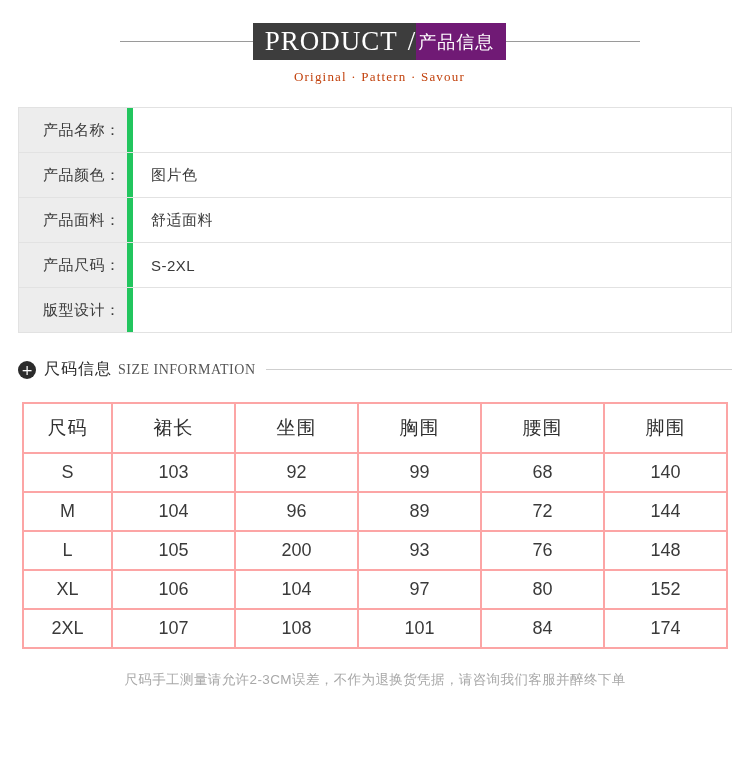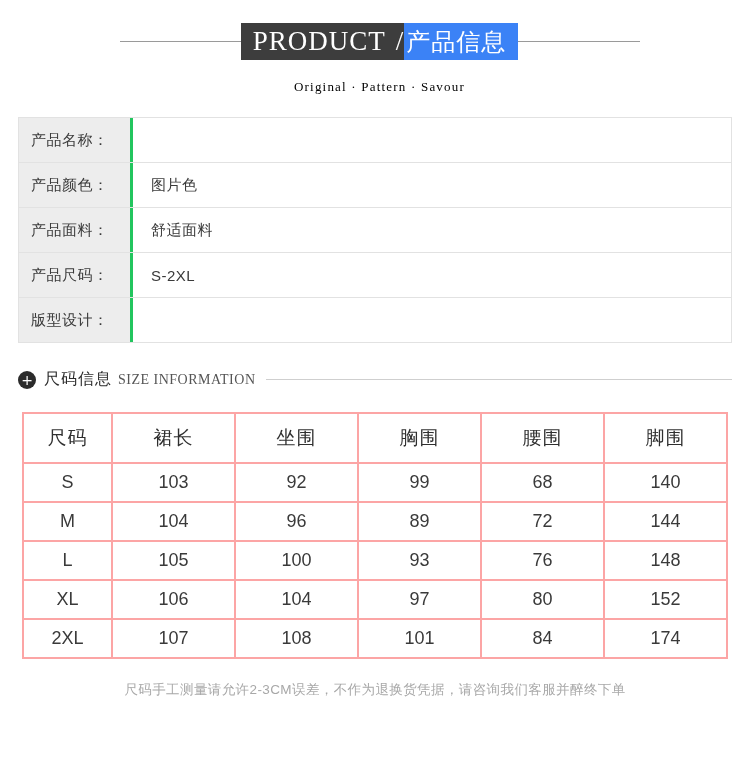--- a/index.html
+++ b/index.html
@@ -56,32 +56,32 @@
   }
   .title-slash {
     background: #3d3d3d;
     color: #ffffff;
     font-family: "Liberation Serif", serif;
     font-size: 27px;
     line-height: 30px;
     padding: 3px 1px 4px 0;
   }
   .title-cn {
-    background: #3b82f6;
+    background: #701a75;
     color: #ffffff;
-    font-size: 24px;
+    font-size: 18px;
     line-height: 30px;
     padding: 4px 12px 3px 2px;
     letter-spacing: 1px;
   }
   .header-sub {
-    margin-top: 19px;
+    margin-top: 9px;
     font-family: "Liberation Serif", serif;
     font-size: 13px;
-    color: #000000;
+    color: #c2410c;
     letter-spacing: 1.2px;
   }
 
   
   .info-wrap {
     margin: 22px 18px 0 18px;
     border: 1px solid #e2e2e2;
     border-bottom: none;
   }
   .info-row {
@@ -90,24 +90,24 @@
     min-height: 44px;
   }
   .info-label {
     width: 114px;
     flex: 0 0 114px;
     background: #ededed;
     color: #3a3a3a;
     font-size: 15px;
     display: flex;
     align-items: center;
-    padding-left: 12px;
+    padding-left: 24px;
     box-sizing: border-box;
     letter-spacing: 0.5px;
-    border-right: 3px solid #22c55e;
+    border-right: 6px solid #22c55e;
   }
   .info-value {
     flex: 1 1 auto;
     display: flex;
     align-items: center;
     padding-left: 18px;
     font-size: 15px;
     color: #3a3a3a;
     letter-spacing: 0.5px;
   }
@@ -258,21 +258,21 @@
         <td class="first-col">M</td>
         <td>104</td>
         <td>96</td>
         <td>89</td>
         <td>72</td>
         <td>144</td>
       </tr>
       <tr>
         <td class="first-col">L</td>
         <td>105</td>
-        <td>100</td>
+        <td>200</td>
         <td>93</td>
         <td>76</td>
         <td>148</td>
       </tr>
       <tr>
         <td class="first-col">XL</td>
         <td>106</td>
         <td>104</td>
         <td>97</td>
         <td>80</td>

